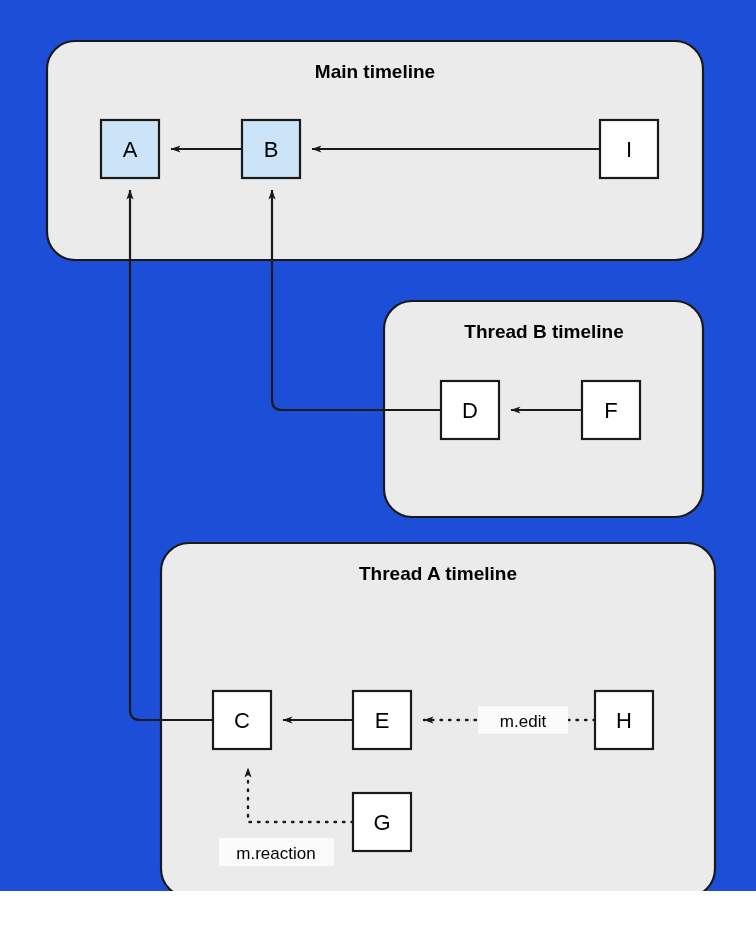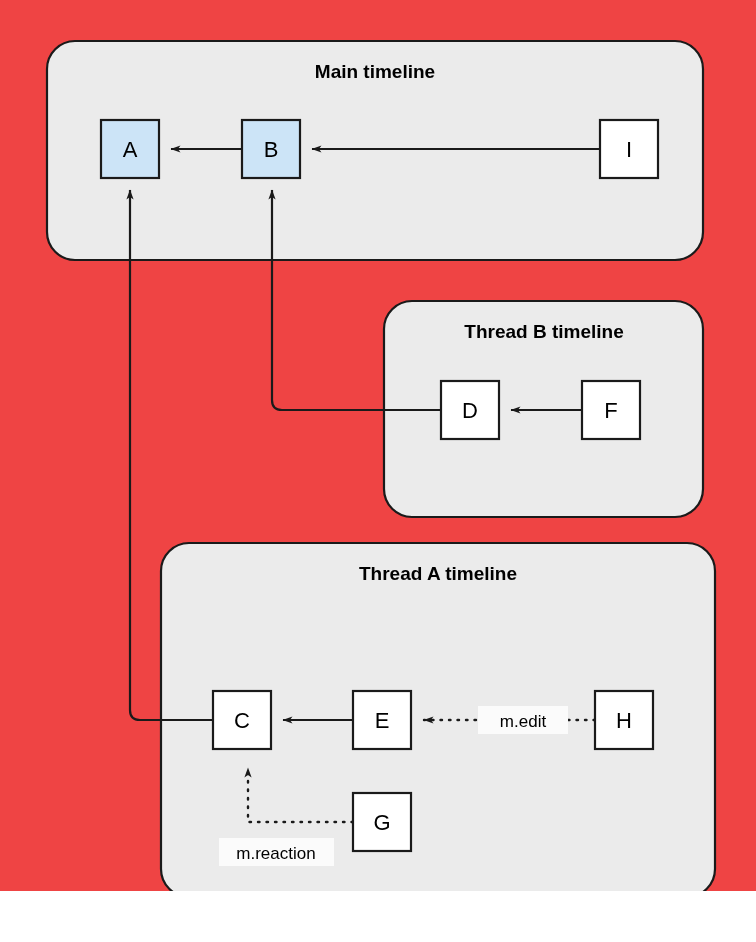--- a/index.html
+++ b/index.html
@@ -9,21 +9,21 @@
     background: #ffffff;
   }
   body {
     font-family: "Liberation Sans", sans-serif;
     -webkit-font-smoothing: antialiased;
   }
   #canvas {
     position: relative;
     width: 756px;
     height: 891px;
-    background: #ef4444;
+    background: #1d4ed8;
     overflow: hidden;
   }
   #diagram-svg {
     position: absolute;
     left: 0;
     top: 0;
     width: 756px;
     height: 942px;
   }
   .grp-title {

